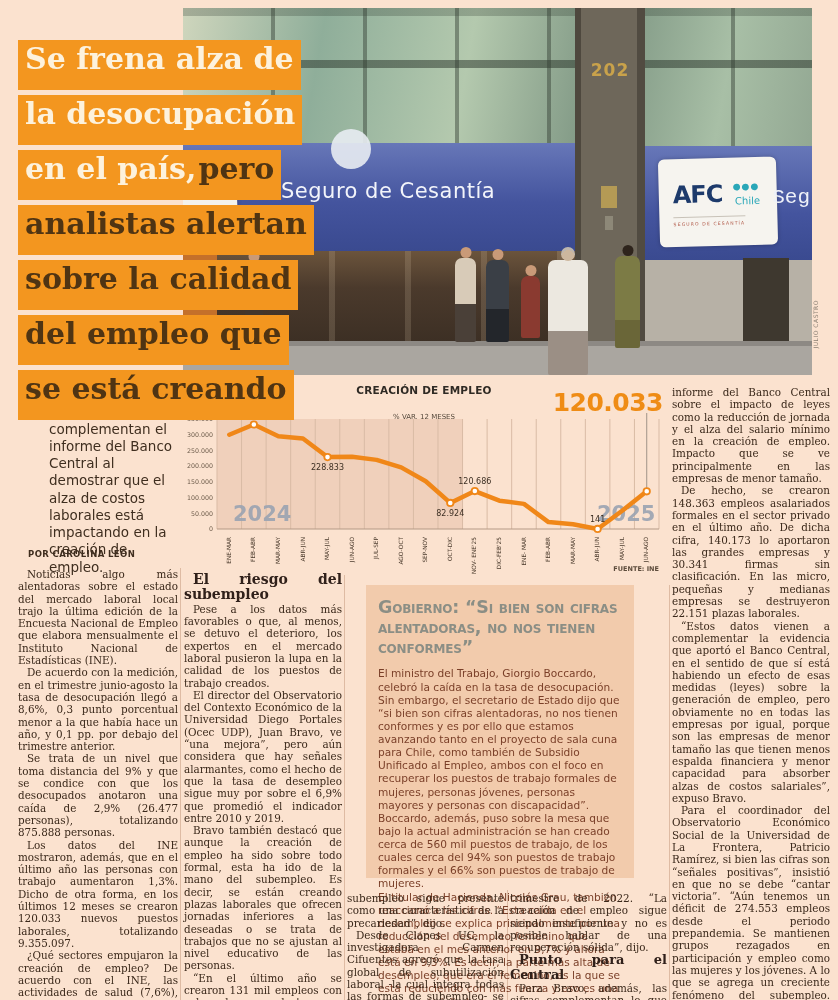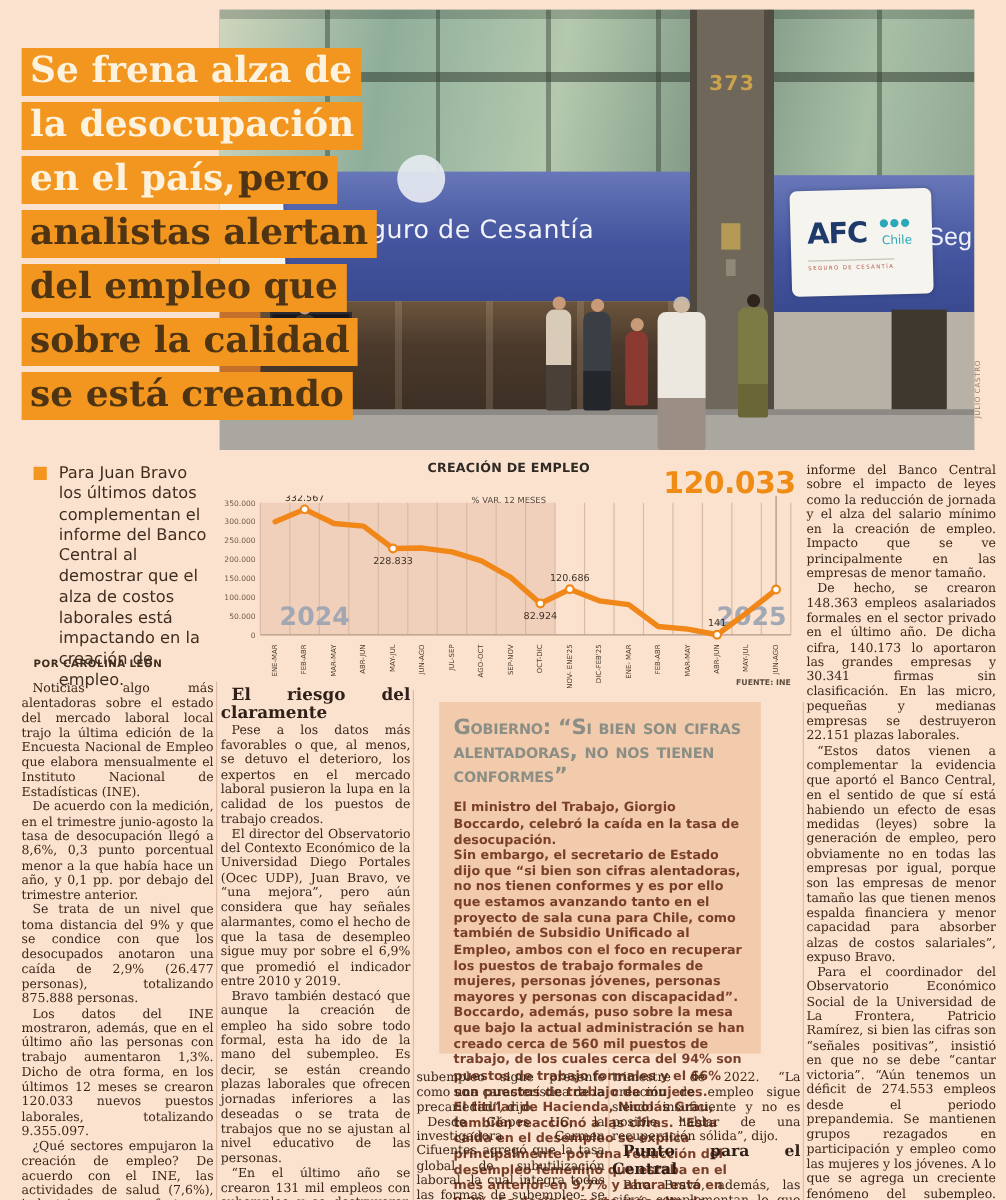--- a/index.html
+++ b/index.html
@@ -24,21 +24,21 @@
   .ph-mini .big{position:absolute;right:30px;top:18px;font-size:22px;color:#1d3a6b;font-weight:bold;}
   .ph-mini .dots{position:absolute;right:6px;top:22px;color:#2aa7b8;font-size:8px;letter-spacing:1px;}
   .ph-mini .chile{position:absolute;right:6px;top:34px;color:#2aa7b8;font-size:8px;}
   .ph-mini .tiny{position:absolute;right:4px;top:52px;color:#b25b4a;font-size:4.5px;letter-spacing:.8px;}
   .ph-afc{position:absolute;left:14px;top:12px;width:118px;height:88px;background:#f6f4ef;border-radius:6px;
      transform:rotate(-1.5deg);box-shadow:0 0 4px rgba(0,0,0,.25);font-family:"DejaVu Sans",sans-serif;}
   .ph-afc .name{position:absolute;left:14px;top:22px;font-size:24px;font-weight:bold;color:#1d3a6b;letter-spacing:-1px;}
   .ph-afc .dots{position:absolute;left:74px;top:24px;color:#2aa7b8;font-size:9px;letter-spacing:1px;}
   .ph-afc .chile{position:absolute;left:76px;top:38px;color:#2aa7b8;font-size:10px;}
   .ph-afc .tag{position:absolute;left:14px;top:58px;color:#b25b4a;font-size:4.6px;letter-spacing:1.1px;border-top:1px solid #c8c2b8;padding-top:4px;}
-  .ph-seg{position:absolute;right:2px;top:40px;color:#eef1f8;font-family:Liberation Sans, sans-serif;font-size:21px;}
+  .ph-seg{position:absolute;right:2px;top:40px;color:#eef1f8;font-family:Liberation Mono, monospace;font-size:21px;}
   .ph-pillar{position:absolute;left:392px;top:0;width:70px;height:100%;
      background:linear-gradient(90deg,#4e483e 0 6px,#6e675a 6px 62px,#514b41 62px);}
   .ph-addr{position:absolute;left:0;width:100%;top:52px;text-align:center;color:#c9a24b;
      font-family:"DejaVu Sans",sans-serif;font-weight:bold;font-size:17px;letter-spacing:1px;}
   .ph-plaque{position:absolute;left:26px;top:178px;width:16px;height:22px;background:#b49a55;box-shadow:0 26px 0 -4px #8d8878;}
   .ph-store{position:absolute;left:0;top:243px;width:392px;height:92px;
      background:linear-gradient(180deg,#6b543c 0%,#4b3a2c 40%,#3c2f24 100%);}
   .ph-store:before{content:'';position:absolute;inset:0;
      background:repeating-linear-gradient(90deg,transparent 0 70px,rgba(220,200,170,.18) 70px 76px);}
   .ph-wall{position:absolute;left:0;top:243px;width:34px;height:92px;background:#c4702a;}
@@ -56,21 +56,21 @@
   .pe-olive:before{background:#2e241c;}
   .pe-dark{left:303px;top:252px;width:23px;height:82px;background:linear-gradient(180deg,#3a3f46 0 60%,#23262b 60%);}
   .pe-beige{left:272px;top:250px;width:21px;height:84px;background:linear-gradient(180deg,#d8cbb8 0 55%,#4a4038 55%);}
   .pe-red{left:338px;top:268px;width:19px;height:62px;background:#8a3a30;}
   .pe-far{left:62px;top:254px;width:18px;height:74px;background:#42362c;}
   .credit{position:absolute;left:812px;top:300px;width:10px;color:#8a7f72;font-family:"DejaVu Sans",sans-serif;
      font-size:6px;letter-spacing:.5px;writing-mode:vertical-rl;transform:rotate(180deg);}
   
   .headline{position:absolute;left:18px;top:40px;z-index:5;font-family:"DejaVu Serif",serif;font-weight:bold;}
   .hl-line{margin-bottom:5px;}
-  .hl-seg{display:inline-block;background:#f3961f;font-size:30px;line-height:1.0;padding:4px 7px 6px 7px;}
+  .hl-seg{display:inline-block;background:#f3961f;font-size:30px;line-height:1.0;padding:4px 7px 16px 7px;}
   .hl-light{color:#fdf2dd;}
   .hl-dark{color:#4f3413;}
   .hl-join{padding-left:2px;margin-left:-7px;}
   
   .lead{position:absolute;left:28px;top:386px;width:146px;font-family:"DejaVu Sans",sans-serif;
      font-size:13.5px;line-height:1.28;color:#3f2e1f;}
   .lead-bullet{position:absolute;left:0;top:3px;width:11px;height:11px;background:#f3961f;}
   .lead-text{display:block;padding-left:21px;}
   .byline{position:absolute;left:28px;top:549px;font-family:"DejaVu Sans",sans-serif;font-weight:bold;
      font-size:8.5px;letter-spacing:.4px;color:#3f2d1e;}
@@ -84,21 +84,21 @@
   .col4{left:510px;top:892px;width:157px;}
   .col5{left:672px;top:386px;width:158px;}
   .subhead{font-weight:bold;font-size:14px;line-height:1.1;margin:0 0 4px 0;text-indent:0;color:#30201a;}
   .subhead2{font-weight:bold;font-size:13px;line-height:1.1;margin:8px 0 3px 0;text-indent:0;color:#30201a;}
   .vrule{position:absolute;width:1px;background:rgba(170,115,80,.35);}
   
   .quotebox{position:absolute;left:366px;top:585px;width:268px;height:293px;background:#f2cbac;
      box-sizing:border-box;padding:12px 12px 10px 12px;font-family:"DejaVu Sans",sans-serif;}
   .qb-head{font-variant:small-caps;font-weight:bold;font-size:17.5px;line-height:1.15;color:#8b8e85;
      letter-spacing:-.2px;margin:0 0 10px 0;}
-  .qb-body p{margin:0;font-size:10.6px;line-height:1.24;font-weight:bold;color:#7a3f28;text-align:left;}
+  .qb-body p{margin:0;font-size:10.6px;line-height:1.24;font-weight:normal;color:#7a3f28;text-align:left;}
   
   .chart{position:absolute;left:185px;top:384px;width:478px;height:192px;font-family:"DejaVu Sans",sans-serif;text-align:center;}
   .ch-title{font-weight:bold;font-size:10.5px;color:#2f2a24;letter-spacing:.2px;}
   .ch-sub{font-size:7px;color:#55483a;margin-top:17px;}
   .ch-big{position:absolute;right:0;top:4px;font-size:25px;font-weight:bold;color:#ef8c15;letter-spacing:-.5px;}
   .ch-svg{position:absolute;left:0;top:29px;}
 </style>
 </head>
 <body>
 
@@ -119,21 +119,21 @@
     <div class="ph-band-right">
       <div class="ph-afc">
         <span class="name">AFC</span>
         <span class="dots">●●●</span>
         <span class="chile">Chile</span>
         <span class="tag">SEGURO DE CESANTÍA</span>
       </div>
       <span class="ph-seg">Seg</span>
     </div>
     <div class="ph-pillar">
-      <div class="ph-addr">373</div>
+      <div class="ph-addr">202</div>
       <div class="ph-plaque"></div>
     </div>
     <div class="ph-store"></div>
     <div class="ph-wall"></div>
     <div class="ph-tv"></div>
     <div class="ph-rwall"></div>
     <div class="ph-rdoor"></div>
     <div class="ph-pave"></div>
     <div class="person pe-beige"></div>
     <div class="person pe-dark"></div>
@@ -142,22 +142,22 @@
     <div class="person pe-olive"></div>
     <div class="person pe-far"></div>
   </div>
   <div class="credit">JULIO CASTRO</div>
 
   <div class="headline">
     <div class="hl-line"><span class="hl-seg hl-light">Se frena alza de</span></div>
     <div class="hl-line"><span class="hl-seg hl-light">la desocupación</span></div>
     <div class="hl-line"><span class="hl-seg hl-light">en el país,</span><span class="hl-seg hl-dark hl-join"> pero</span></div>
     <div class="hl-line"><span class="hl-seg hl-dark">analistas alertan</span></div>
+    <div class="hl-line"><span class="hl-seg hl-dark">sobre la calidad</span></div>
     <div class="hl-line"><span class="hl-seg hl-dark">del empleo que</span></div>
-    <div class="hl-line"><span class="hl-seg hl-dark">sobre la calidad</span></div>
     <div class="hl-line"><span class="hl-seg hl-dark">se está creando</span></div>
   </div>
 
   <div class="lead">
     <div class="lead-bullet"></div>
     <span class="lead-text">Para Juan Bravo los últimos datos complementan el informe del Banco Central al demostrar que el alza de costos laborales está impactando en la creación de empleo.</span>
   </div>
   <div class="byline">POR CAROLINA LEÓN</div>
 
   <div class="chart">
@@ -239,21 +239,21 @@
   <div class="bodycol col1">
     <p>Noticias algo más alentadoras sobre el estado del mercado laboral local trajo la última edición de la Encuesta Nacional de Empleo que elabora mensualmente el Instituto Nacional de Estadísticas (INE).</p>
     <p>De acuerdo con la medición, en el trimestre junio-agosto la tasa de desocupación llegó a 8,6%, 0,3 punto porcentual menor a la que había hace un año, y 0,1 pp. por debajo del trimestre anterior.</p>
     <p>Se trata de un nivel que toma distancia del 9% y que se condice con que los desocupados anotaron una caída de 2,9% (26.477 personas), totalizando 875.888 personas.</p>
     <p>Los datos del INE mostraron, además, que en el último año las personas con trabajo aumentaron 1,3%. Dicho de otra forma, en los últimos 12 meses se crearon 120.033 nuevos puestos laborales, totalizando 9.355.097.</p>
     <p>¿Qué sectores empujaron la creación de empleo? De acuerdo con el INE, las actividades de salud (7,6%), industria manufacturera (5,7%), información y comunicaciones (22,8%) y minería (7,0%).</p>
 
   </div>
 
   <div class="bodycol col2">
-    <p class="subhead">El riesgo del claramente</p>
+    <p class="subhead">El riesgo del subempleo</p>
     <p>Pese a los datos más favorables o que, al menos, se detuvo el deterioro, los expertos en el mercado laboral pusieron la lupa en la calidad de los puestos de trabajo creados.</p>
     <p>El director del Observatorio del Contexto Económico de la Universidad Diego Portales (Ocec UDP), Juan Bravo, ve “una mejora”, pero aún considera que hay señales alarmantes, como el hecho de que la tasa de desempleo sigue muy por sobre el 6,9% que promedió el indicador entre 2010 y 2019.</p>
     <p>Bravo también destacó que aunque la creación de empleo ha sido sobre todo formal, esta ha ido de la mano del subempleo. Es decir, se están creando plazas laborales que ofrecen jornadas inferiores a las deseadas o se trata de trabajos que no se ajustan al nivel educativo de las personas.</p>
     <p>“En el último año se crearon 131 mil empleos con subempleo y se destruyeron 11 mil empleos que no tienen subempleo, y eso da los 120 mil. Entonces, claramente no basta con que el empleo esté liderado por la formalidad laboral para que hablemos de una creación de empleo de buena calidad, porque el</p>
   </div>
 
   <div class="quotebox">
     <p class="qb-head">Gobierno: “Si bien son cifras alentadoras, no nos tienen conformes”</p>
     <div class="qb-body">
       <p>El ministro del Trabajo, Giorgio Boccardo, celebró la caída en la tasa de desocupación.</p>

